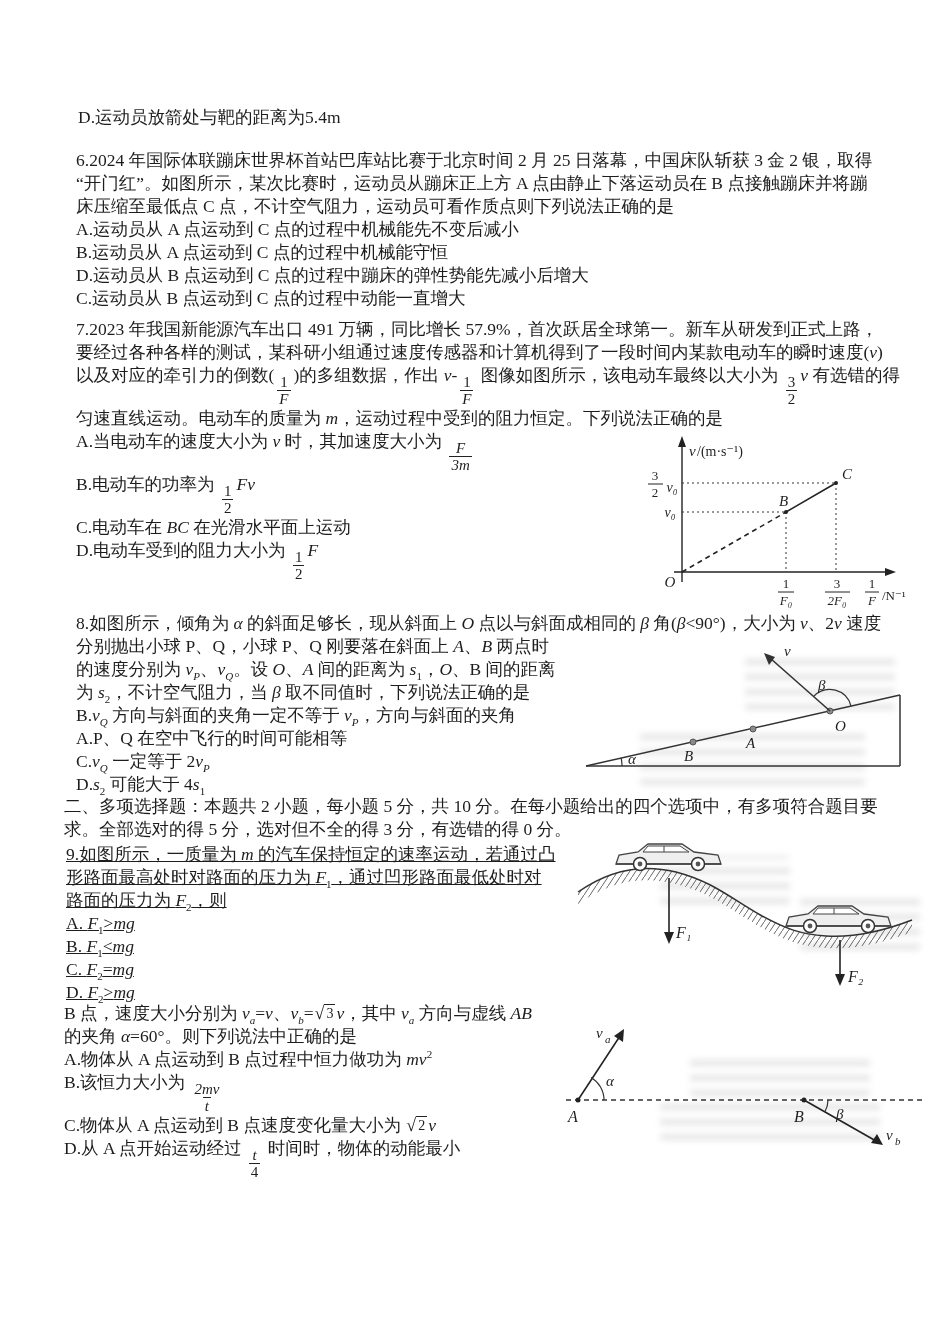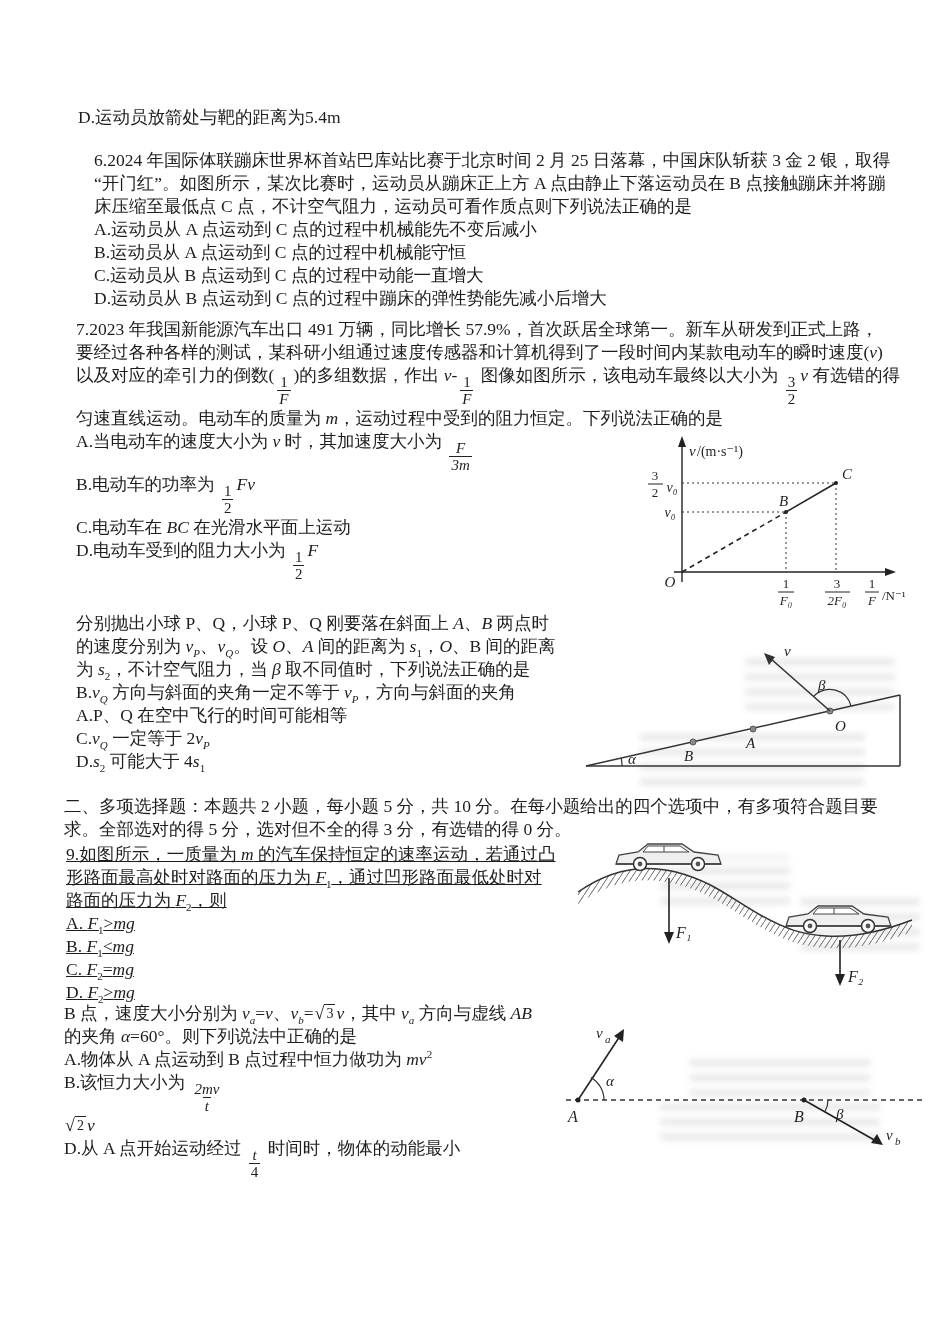--- a/index.html
+++ b/index.html
@@ -26,28 +26,28 @@
   .smudge{position:absolute;filter:blur(3px);opacity:.22;border-radius:4px;
     background:repeating-linear-gradient(0deg,#8a8a8a 0 6px,transparent 6px 15px);}
 </style>
 </head>
 <body>
 
 <div id="blocks">
     <div class="block" style="left: 78px; top: 106px;">
       <div class="line"><span>D.运动员放箭处与靶的距离为5.4m</span></div>
     </div>
-    <div class="block" style="left: 76px; top: 149px; margin-left: 18px;">
+    <div class="block" style="left: 76px; top: 149px;">
       <div class="line"><span>6.2024 年国际体联蹦床世界杯首站巴库站比赛于北京时间 2 月 25 日落幕，中国床队斩获 3 金 2 银，取得</span></div>
       <div class="line"><span>“开门红”。如图所示，某次比赛时，运动员从蹦床正上方 A 点由静止下落运动员在 B 点接触蹦床并将蹦</span></div>
       <div class="line"><span>床压缩至最低点 C 点，不计空气阻力，运动员可看作质点则下列说法正确的是</span></div>
       <div class="line"><span>A.运动员从 A 点运动到 C 点的过程中机械能先不变后减小</span></div>
       <div class="line"><span>B.运动员从 A 点运动到 C 点的过程中机械能守恒</span></div>
+      <div class="line"><span>D.运动员从 B 点运动到 C 点的过程中蹦床的弹性势能先减小后增大</span></div>
       <div class="line"><span>C.运动员从 B 点运动到 C 点的过程中动能一直增大</span></div>
-      <div class="line"><span>D.运动员从 B 点运动到 C 点的过程中蹦床的弹性势能先减小后增大</span></div>
     </div>
     <div class="block" style="left: 76px; top: 318px;">
       <div class="line"><span>7.2023 年我国新能源汽车出口 491 万辆，同比增长 57.9%，首次跃居全球第一。新车从研发到正式上路，</span></div>
       <div class="line"><span>要经过各种各样的测试，某科研小组通过速度传感器和计算机得到了一段时间内某款电动车的瞬时速度(</span><span class="var">v</span><span>)</span></div>
       <div class="line"><span>以及对应的牵引力的倒数(</span><span class="frac">
           <span class="num">1</span>
           <span class="den var">F</span>
         </span><span>)的多组数据，作出 </span><span class="var">v</span><span>-</span><span class="frac">
           <span class="num">1</span>
           <span class="den var">F</span>
@@ -64,20 +64,21 @@
           <span class="num">1</span>
           <span class="den">2</span>
         </span><span class="var">Fv</span></div>
       <div class="line"><span>C.电动车在 </span><span class="var">BC</span><span> 在光滑水平面上运动</span></div>
       <div class="line"><span>D.电动车受到的阻力大小为 </span><span class="frac">
           <span class="num">1</span>
           <span class="den">2</span>
         </span><span class="var">F</span></div>
     </div>
     <div class="block" style="left: 76px; top: 612px;">
+      <div class="line"><span>8.如图所示，倾角为 </span><span class="var">α</span><span> 的斜面足够长，现从斜面上 </span><span class="var">O</span><span> 点以与斜面成相同的 </span><span class="var">β</span><span> 角(</span><span class="var">β</span><span>&lt;90°)，大小为 </span><span class="var">v</span><span>、2</span><span class="var">v</span><span> 速度</span></div>
       <div class="line"><span>分别抛出小球 P、Q，小球 P、Q 刚要落在斜面上 </span><span class="var">A</span><span>、</span><span class="var">B</span><span> 两点时</span></div>
       <div class="line"><span>的速度分别为 </span><span><span class="var">v</span><sub class="var">P</sub></span><span>、</span><span><span class="var">v</span><sub class="var">Q</sub></span><span>。设 </span><span class="var">O</span><span>、</span><span class="var">A</span><span> 间的距离为 </span><span><span class="var">s</span><sub>1</sub></span><span>，</span><span class="var">O</span><span>、B 间的距离</span></div>
       <div class="line"><span>为 </span><span><span class="var">s</span><sub>2</sub></span><span>，不计空气阻力，当 </span><span class="var">β</span><span> 取不同值时，下列说法正确的是</span></div>
       <div class="line"><span>B.</span><span><span class="var">v</span><sub class="var">Q</sub></span><span> 方向与斜面的夹角一定不等于 </span><span><span class="var">v</span><sub class="var">P</sub></span><span>，方向与斜面的夹角</span></div>
       <div class="line"><span>A.P、Q 在空中飞行的时间可能相等</span></div>
       <div class="line"><span>C.</span><span><span class="var">v</span><sub class="var">Q</sub></span><span> 一定等于 2</span><span><span class="var">v</span><sub class="var">P</sub></span></div>
       <div class="line"><span>D.</span><span><span class="var">s</span><sub>2</sub></span><span> 可能大于 4</span><span><span class="var">s</span><sub>1</sub></span></div>
     </div>
     <div class="block" style="left: 64px; top: 795px;">
       <div class="line"><span>二、多项选择题：本题共 2 小题，每小题 5 分，共 10 分。在每小题给出的四个选项中，有多项符合题目要</span></div>
@@ -96,21 +97,21 @@
       <div class="line"><span>B 点，速度大小分别为 </span><span><span class="var">v</span><sub class="var">a</sub></span><span>=</span><span class="var">v</span><span>、</span><span><span class="var">v</span><sub class="var">b</sub></span><span>=</span><span class="sqrt">
           <span class="rad">√</span>
           <span class="arg">3</span>
         </span><span class="var">v</span><span>，其中 </span><span><span class="var">v</span><sub class="var">a</sub></span><span> 方向与虚线 </span><span class="var">AB</span></div>
       <div class="line"><span>的夹角 </span><span class="var">α</span><span>=60°。则下列说法中正确的是</span></div>
       <div class="line"><span>A.物体从 A 点运动到 B 点过程中恒力做功为 </span><span class="var">mv</span><sup>2</sup></div>
       <div class="line"><span>B.该恒力大小为 </span><span class="frac">
           <span class="num var">2mv</span>
           <span class="den var">t</span>
         </span></div>
-      <div class="line"><span class="sqrt">
+      <div class="line"><span>C.物体从 A 点运动到  B 点速度变化量大小为 </span><span class="sqrt">
           <span class="rad">√</span>
           <span class="arg">2</span>
         </span><span class="var">v</span></div>
       <div class="line"><span>D.从 A 点开始运动经过 </span><span class="frac">
           <span class="num var">t</span>
           <span class="den">4</span>
         </span><span> 时间时，物体的动能最小</span></div>
     </div>
   </div>
 

